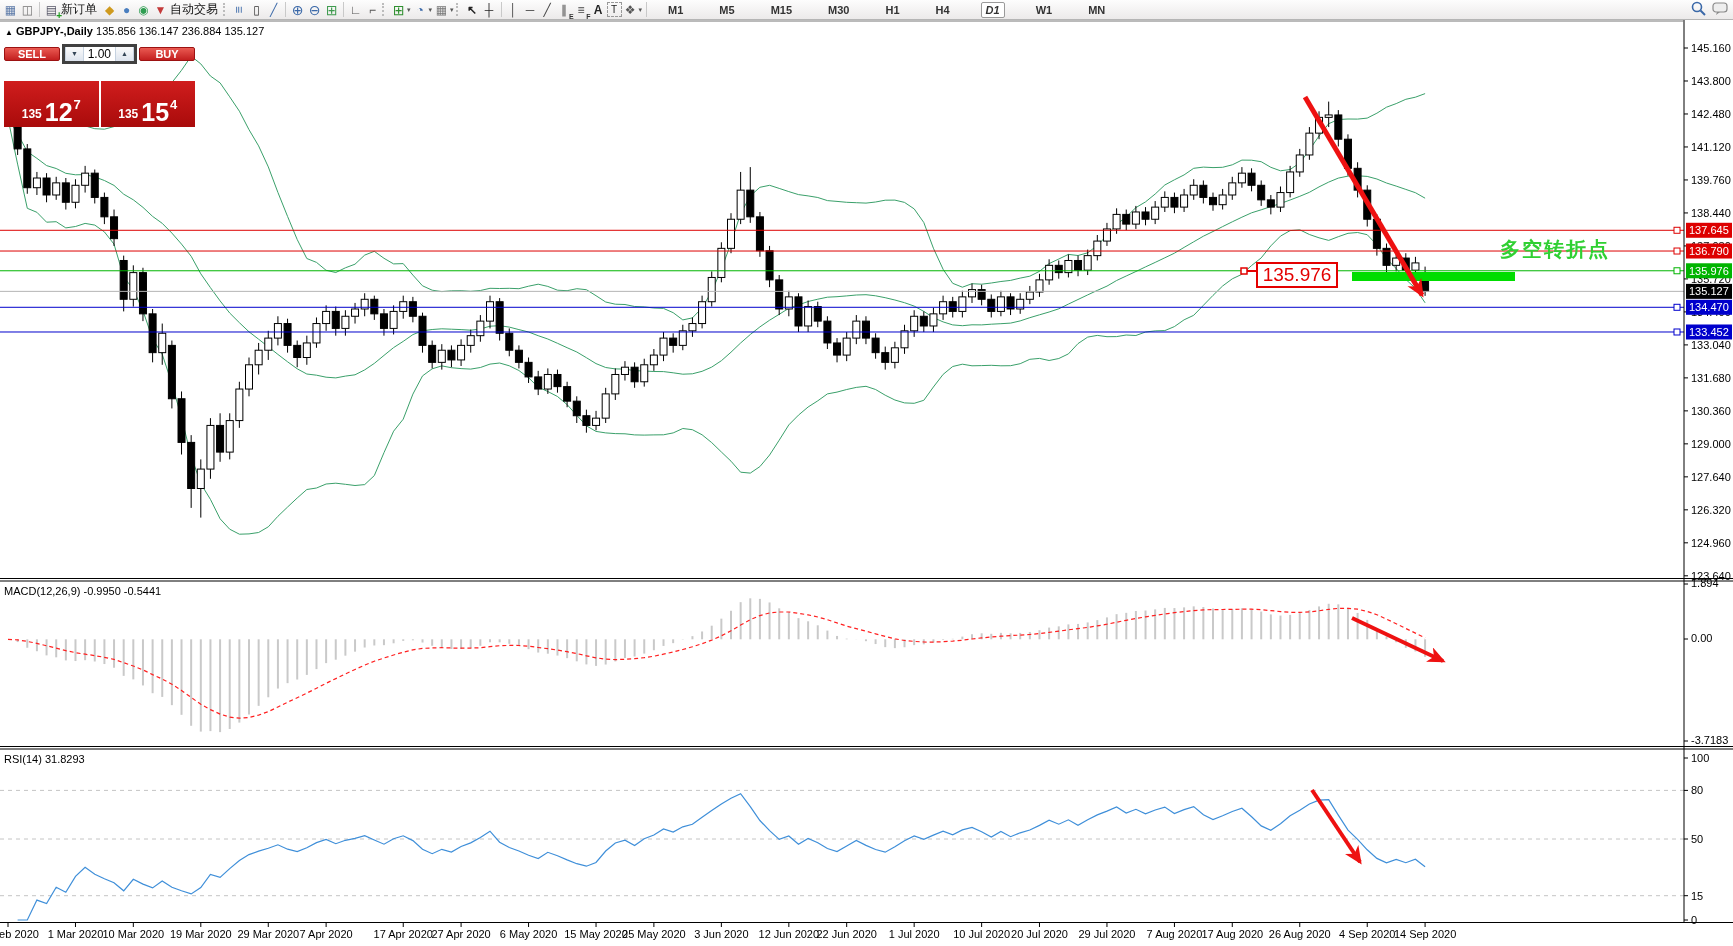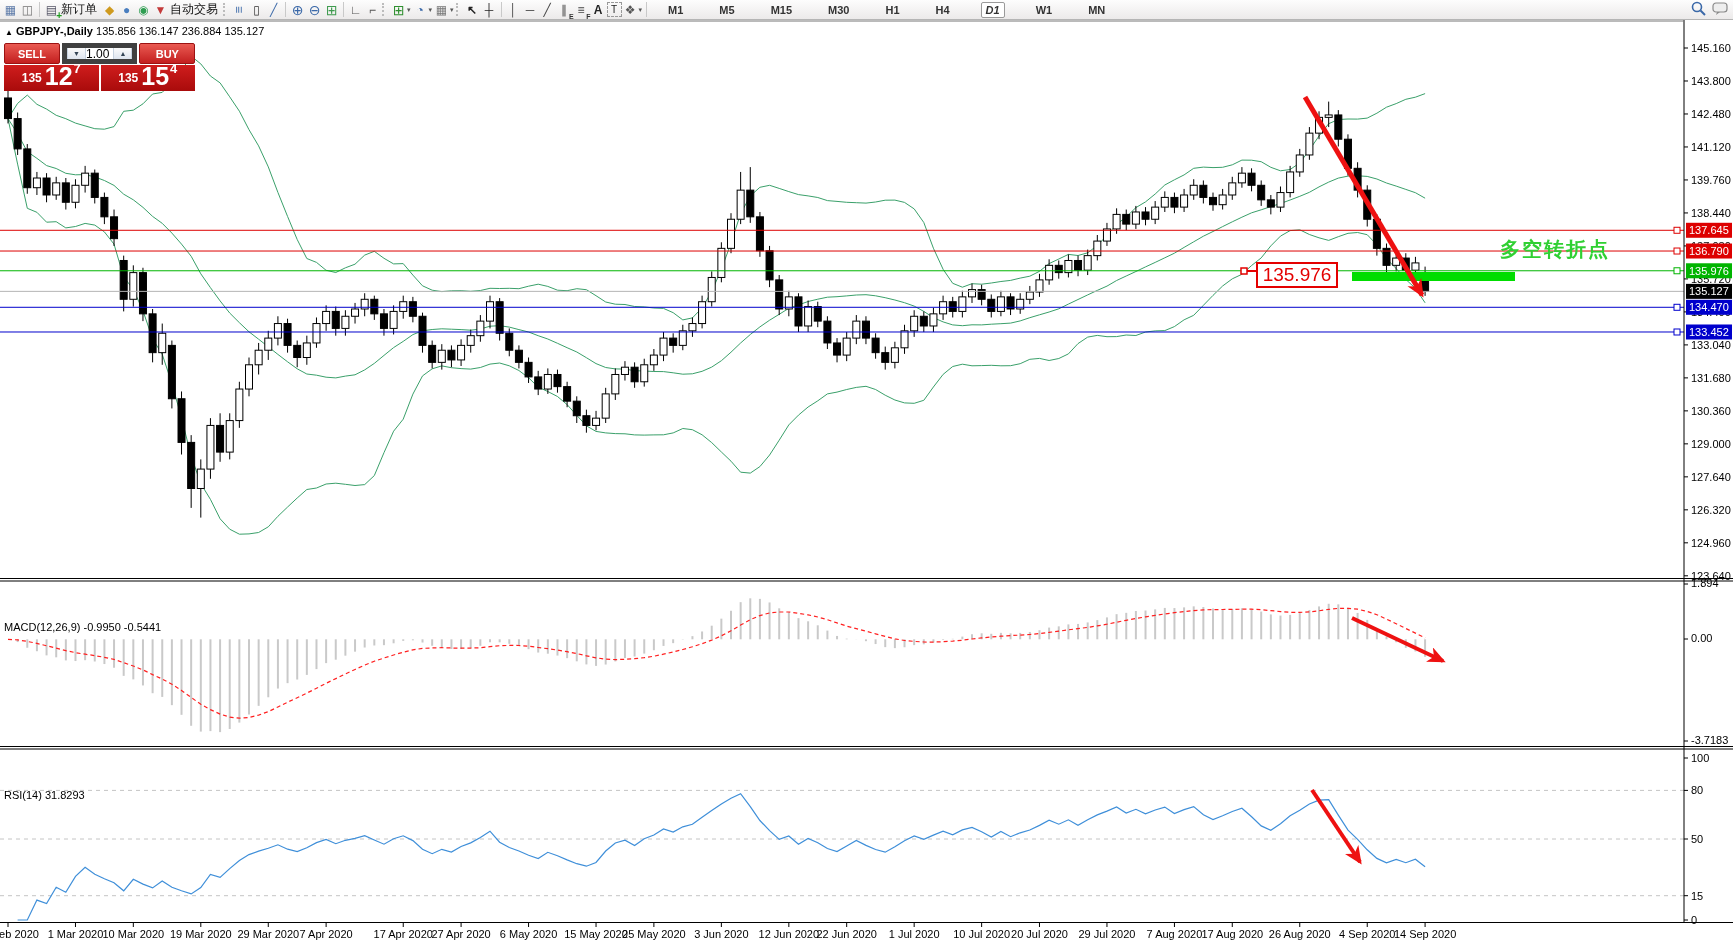--- a/index.html
+++ b/index.html
@@ -18,36 +18,36 @@
   .tf{font-size:11px;font-weight:700;color:#333;padding:1px 4px;margin:0 13px;border:1px solid transparent;border-radius:2px;}
   .tf.active{background:#fff;border:1px solid #9a9a9a;font-style:italic;}
   #tb-right{position:absolute;right:4px;top:1px;display:flex;align-items:center;gap:6px;}
   
   #chart-svg{position:absolute;top:20px;left:0;}
   #chart-title{position:absolute;top:25px;left:5px;font-size:11px;color:#000;white-space:nowrap;}
   #chart-title .sym{font-weight:700;}
   #chart-title .mk{font-size:8px;margin-right:3px;}
   
   #trade-widget{position:absolute;top:43px;left:4px;width:191px;}
-  .tw-row1{display:flex;height:21px;}
+  .tw-row1{display:flex;height:21px;align-items:center;}
   .btn-sell,.btn-buy{flex:0 0 56px;background:linear-gradient(#ea5a52,#c31f1f);color:#fff;font-size:11px;
     font-weight:700;display:flex;align-items:center;justify-content:center;border:1px solid #9c1212;border-radius:2px;box-sizing:border-box;}
-  .vol-wrap{flex:1;display:flex;border:5px solid #404040;background:#fff;margin:0 2px;box-sizing:border-box;}
+  .vol-wrap{flex:1;display:flex;border:3px solid #404040;background:#fff;margin:0 2px;box-sizing:border-box;}
   .vol-btn{width:17px;background:linear-gradient(#fbfbfb,#dde4ee);display:flex;align-items:center;justify-content:center;
     font-size:7px;color:#345;border-left:1px solid #c6d2e0;border-right:1px solid #c6d2e0;}
   .vol-input{flex:1;display:flex;align-items:center;justify-content:flex-end;font-size:12px;color:#000;padding-right:4px;}
-  .tw-row2{display:flex;height:26px;margin-top:1px;}
+  .tw-row2{display:flex;height:46px;margin-top:17px;}
   .price-pane{flex:1;background:linear-gradient(#d01d1d,#a90b0b);color:#fff;display:flex;align-items:flex-end;
     justify-content:center;padding-bottom:4px;}
   .price-pane.left{margin-right:2px;}
   .pp-small{font-size:12px;font-weight:700;margin-right:3px;line-height:1.4;}
   .pp-big{font-size:25px;font-weight:700;line-height:0.85;}
   .pp-sup{font-size:13px;font-weight:700;line-height:1;position:relative;top:-12px;margin-left:1px;}
   
-  .ind-label{position:absolute;left:4px;font-size:11px;color:#000;white-space:nowrap;margin-top:36px;}
+  .ind-label{position:absolute;left:4px;font-size:11px;color:#000;white-space:nowrap;}
   #macd-label{top:585px;}
   #rsi-label{top:753px;}
   #price-callout{position:absolute;left:1256px;top:262px;width:78px;height:22px;border:2px solid #e40000;
     background:#fff;color:#e40000;font-size:19px;text-align:center;line-height:22px;}
   #cn-note{position:absolute;left:1500px;top:236px;font-size:20px;font-weight:700;color:#2fd032;letter-spacing:2px;white-space:nowrap;}
 </style>
 </head>
 <body>
 
 <div id="stage">

